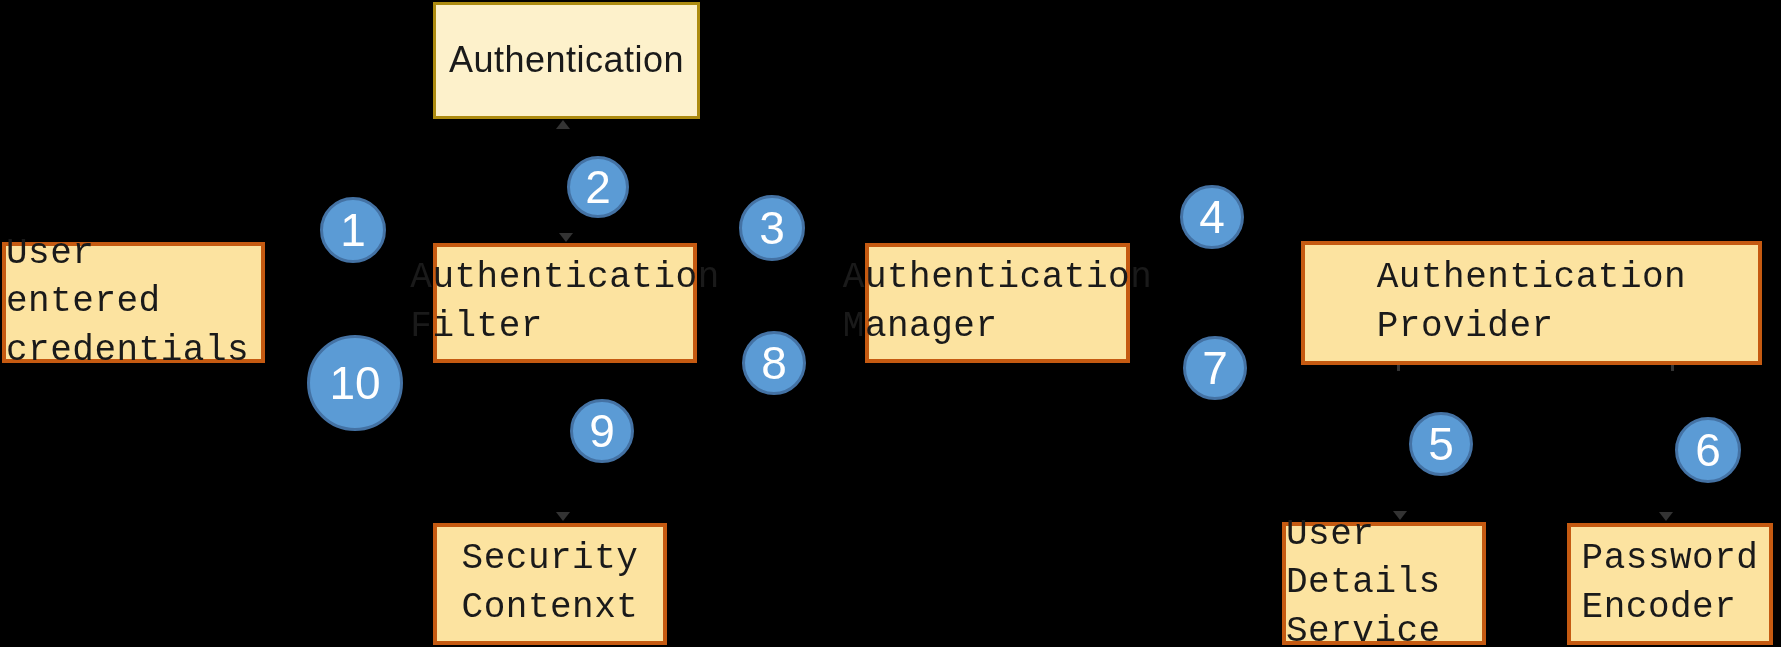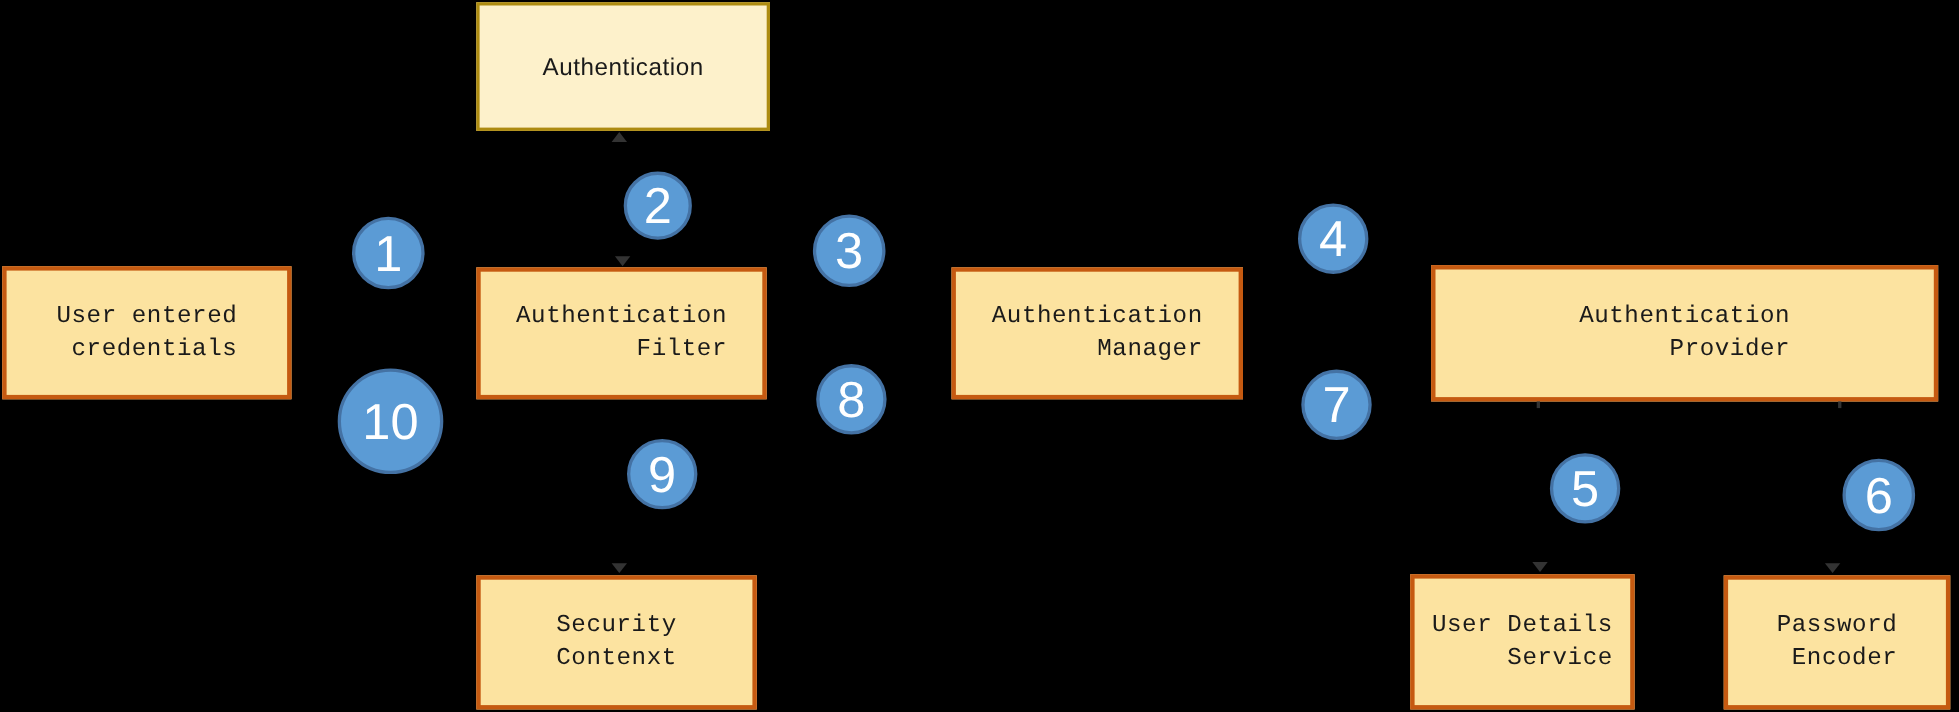--- a/index.html
+++ b/index.html
@@ -14,23 +14,23 @@
     background: var(--background, #000);
     overflow: hidden;
     font-family: "Liberation Sans", sans-serif;
   }
   .box {
     position: absolute;
     display: flex;
     align-items: center;
     justify-content: center;
     box-sizing: border-box;
-    text-align: right;
+    text-align: left;
     color: var(--box-text, #1a1a1a);
-    font-size: 22px;
+    font-size: 36px;
     line-height: 1.35;
     white-space: pre-line;
     letter-spacing: 0.5px;
   }
   .box.warm {
     background: var(--box-fill, #FCE3A0);
     border: 4px solid var(--box-border, #C55A11);
     font-family: Liberation Mono, monospace;
   }
   .box.light {
@@ -73,21 +73,21 @@
   <div id="boxes-layer">
       <div class="box light" style="left: 433px; top: 2px; width: 267px; height: 117px;"><span>Authentication</span></div>
       <div class="box warm" style="left: 2px; top: 242px; width: 263px; height: 121px;"><span>User entered
 credentials</span></div>
       <div class="box warm" style="left: 433px; top: 243px; width: 264px; height: 120px;"><span>Authentication
 Filter</span></div>
       <div class="box warm" style="left: 865px; top: 243px; width: 265px; height: 120px;"><span>Authentication
 Manager</span></div>
       <div class="box warm" style="left: 1301px; top: 241px; width: 461px; height: 124px;"><span>Authentication
 Provider</span></div>
-      <div class="box warm" style="left: 433px; top: 523px; width: 255px; height: 122px;"><span>Security
+      <div class="box warm" style="left: 433px; top: 523px; width: 234px; height: 122px;"><span>Security
 Contenxt</span></div>
       <div class="box warm" style="left: 1282px; top: 522px; width: 204px; height: 123px;"><span>User Details
 Service</span></div>
       <div class="box warm" style="left: 1567px; top: 523px; width: 206px; height: 122px;"><span>Password
 Encoder</span></div>
     </div>
   <div id="circles-layer">
       <div class="circle" style="left: 320px; top: 197px; width: 66px; height: 66px;">
         <span>1</span>
       </div>

